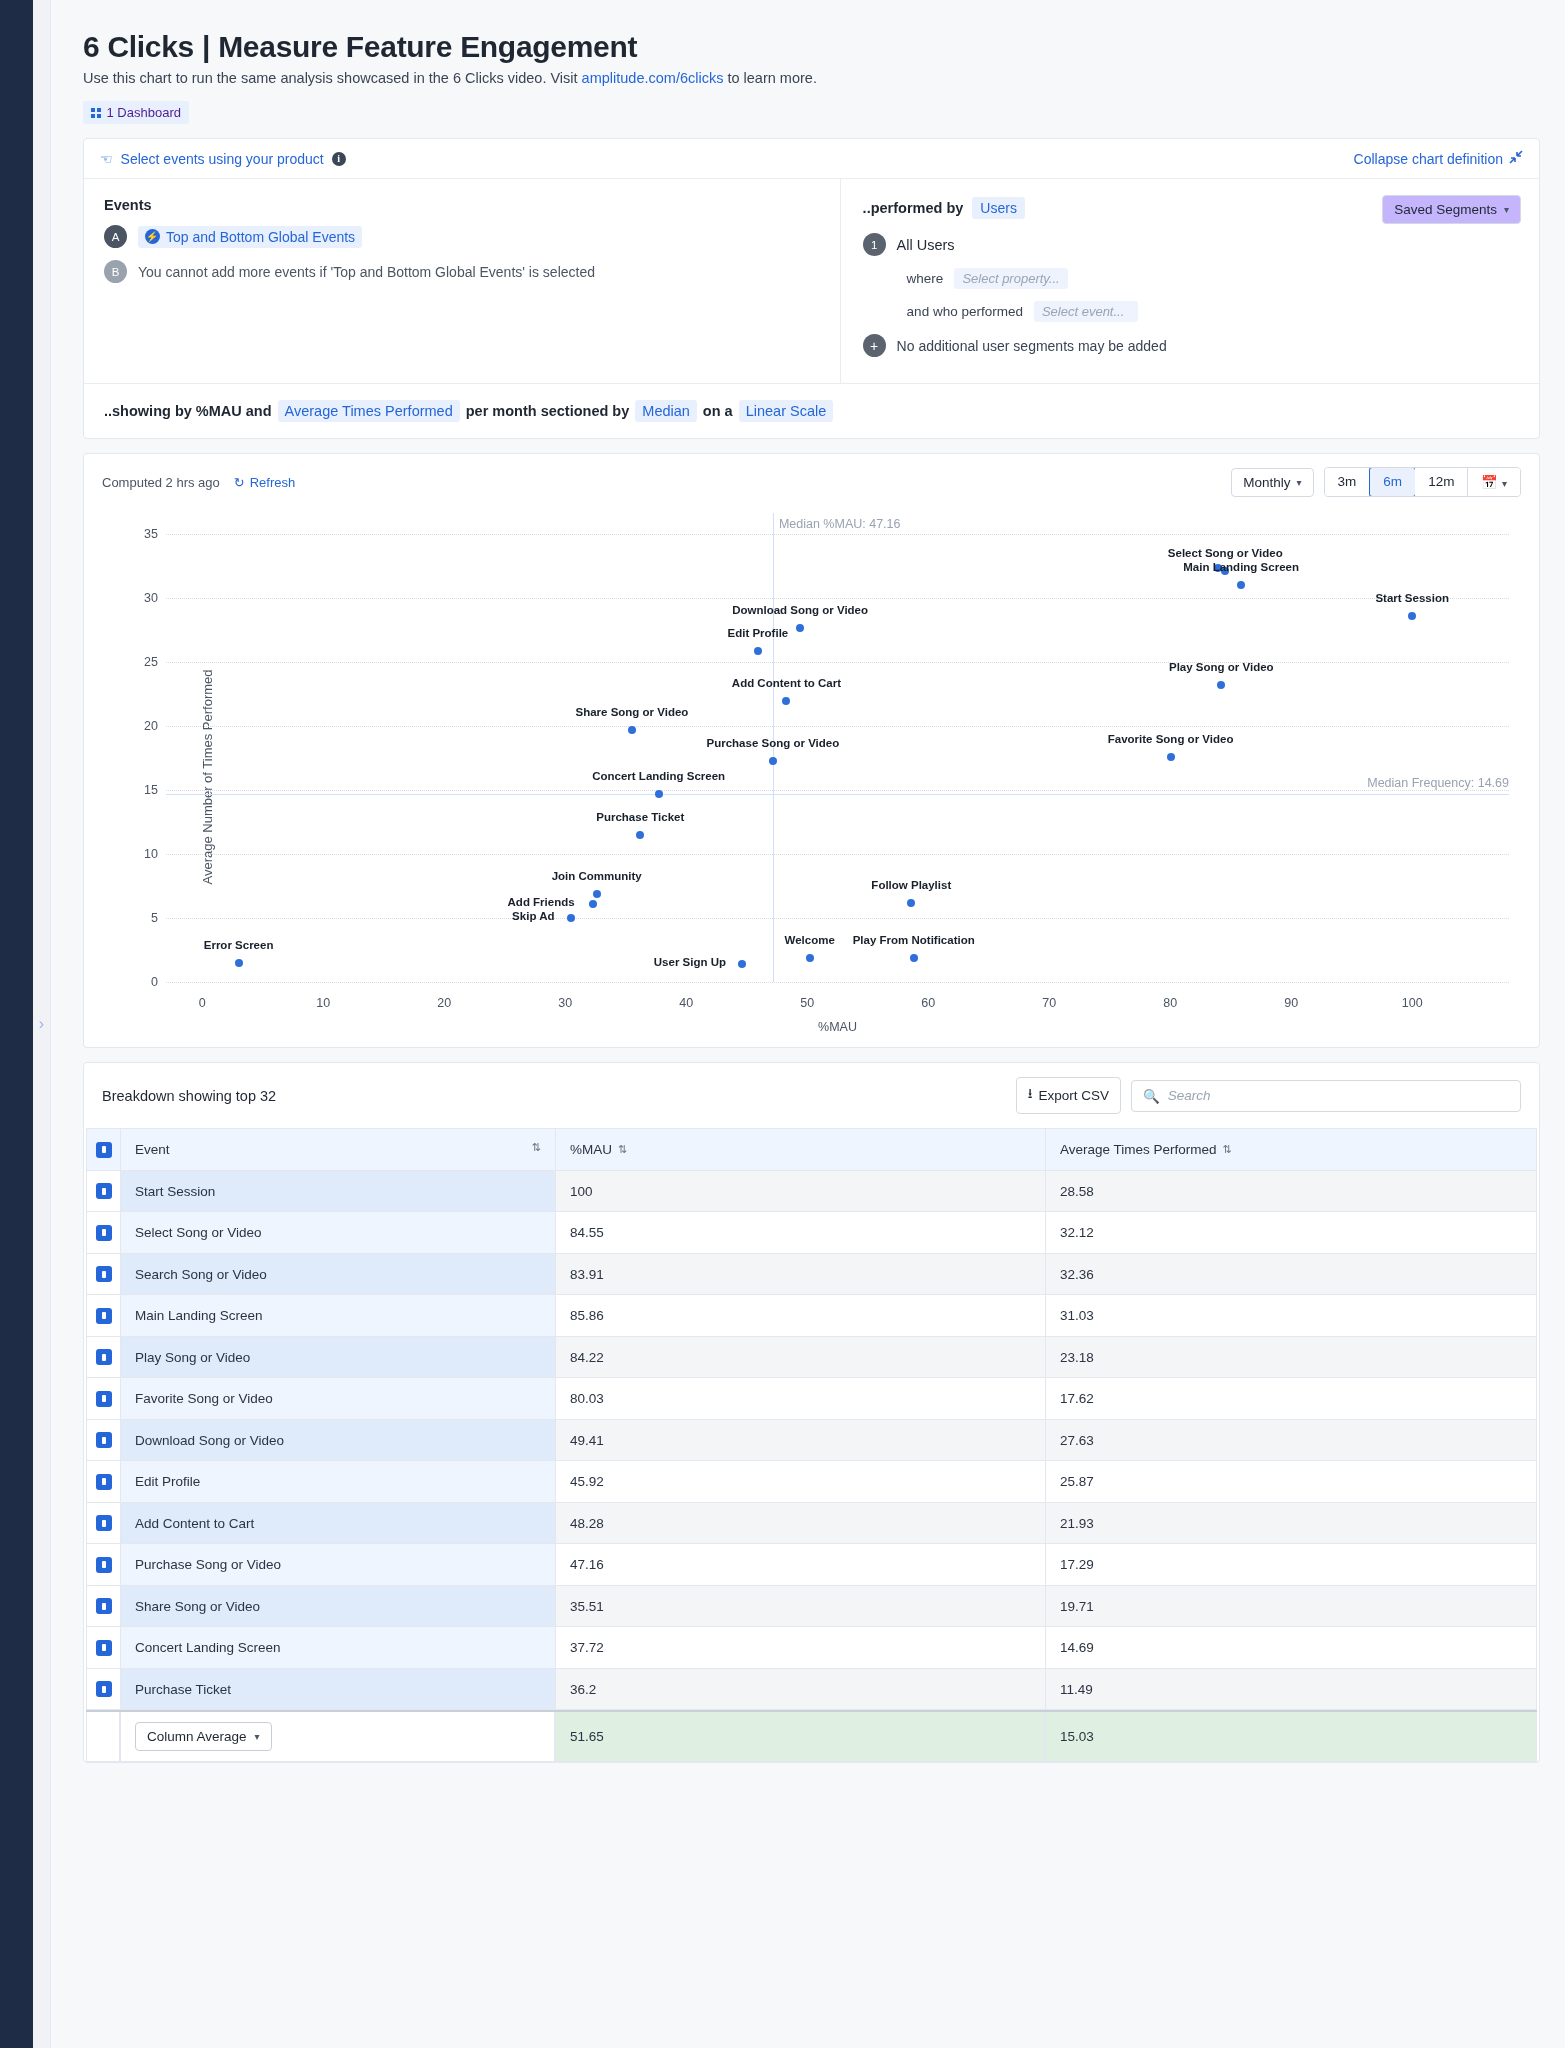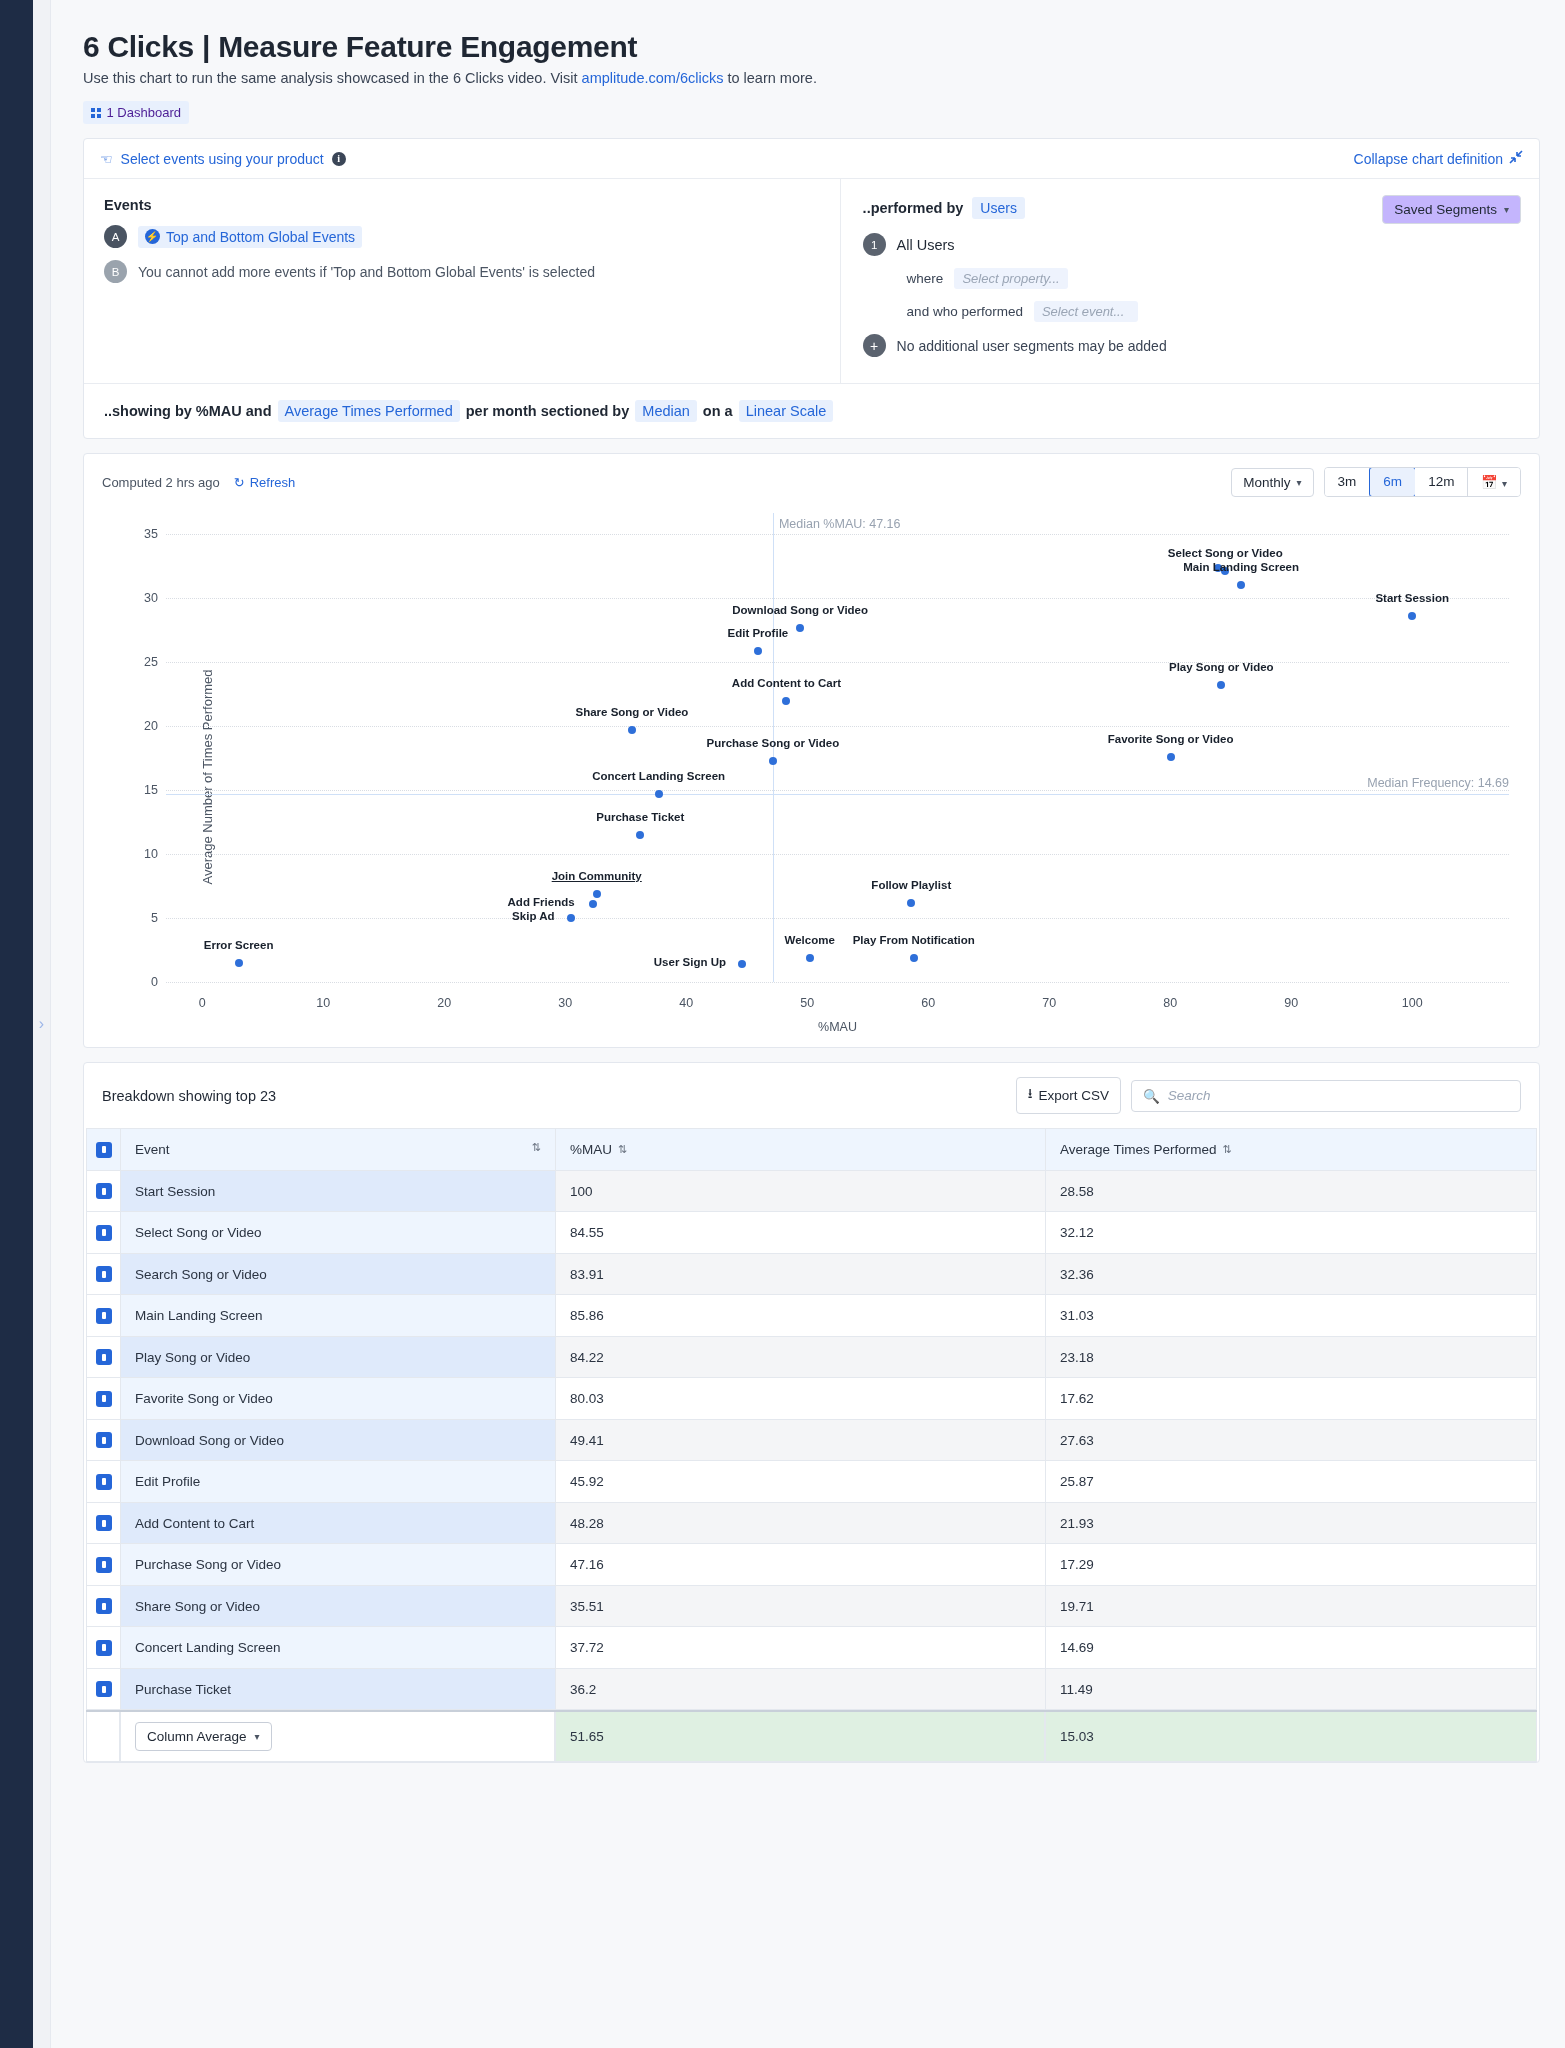--- a/index.html
+++ b/index.html
@@ -380,21 +380,21 @@
               <div class="ptlbl" style="left: calc(46.1982% + 0px); top: calc(39.0833% - 12px);">Add Content to Cart</div>
               <div class="pt" title="Purchase Song or Video" style="left: 45.1892%; top: 51.9722%;"></div>
               <div class="ptlbl" style="left: calc(45.1892% + 0px); top: calc(51.9722% - 12px);">Purchase Song or Video</div>
               <div class="pt" title="Share Song or Video" style="left: 34.6937%; top: 45.25%;"></div>
               <div class="ptlbl" style="left: calc(34.6937% + 0px); top: calc(45.25% - 12px);">Share Song or Video</div>
               <div class="pt" title="Concert Landing Screen" style="left: 36.6847%; top: 59.1944%;"></div>
               <div class="ptlbl" style="left: calc(36.6847% + 0px); top: calc(59.1944% - 12px);">Concert Landing Screen</div>
               <div class="pt" title="Purchase Ticket" style="left: 35.3153%; top: 68.0833%;"></div>
               <div class="ptlbl" style="left: calc(35.3153% + 0px); top: calc(68.0833% - 12px);">Purchase Ticket</div>
               <div class="pt" title="Join Community" style="left: 32.0721%; top: 80.8333%;"></div>
-              <div class="ptlbl" style="left: calc(32.0721% + 0px); top: calc(80.8333% - 12px); text-decoration: underline;">Join Community</div>
+              <div class="ptlbl" style="left: calc(32.0721% + 0px); top: calc(80.8333% - 12px);">Join Community</div>
               <div class="pt" title="Add Friends" style="left: 31.8018%; top: 83.0556%;"></div>
               <div class="ptlbl" style="left: calc(31.8018% - 52px); top: calc(83.0556% + 4px);">Add Friends</div>
               <div class="pt" title="Skip Ad" style="left: 30.1802%; top: 86.1111%;"></div>
               <div class="ptlbl" style="left: calc(30.1802% - 38px); top: calc(86.1111% + 4px);">Skip Ad</div>
               <div class="pt" title="Follow Playlist" style="left: 55.4955%; top: 82.7778%;"></div>
               <div class="ptlbl" style="left: calc(55.4955% + 0px); top: calc(82.7778% - 12px);">Follow Playlist</div>
               <div class="pt" title="Error Screen" style="left: 5.40541%; top: 95.8333%;"></div>
               <div class="ptlbl" style="left: calc(5.40541% + 0px); top: calc(95.8333% - 12px);">Error Screen</div>
               <div class="pt" title="User Sign Up" style="left: 42.8829%; top: 96.1111%;"></div>
               <div class="ptlbl" style="left: calc(42.8829% - 52px); top: calc(96.1111% + 4px);">User Sign Up</div>
@@ -402,21 +402,21 @@
               <div class="ptlbl" style="left: calc(47.9279% + 0px); top: calc(94.7222% - 12px);">Welcome</div>
               <div class="pt" title="Play From Notification" style="left: 55.6757%; top: 94.7222%;"></div>
               <div class="ptlbl" style="left: calc(55.6757% + 0px); top: calc(94.7222% - 12px);">Play From Notification</div>
             </div>
         </div>
       </div>
 
       
       <div class="card">
         <div class="tblhead">
-          <div class="tbl-title">Breakdown showing top 23</div>
+          <div class="tbl-title">Breakdown showing top 32</div>
           <div class="tbl-actions">
             <div class="btn">
               <span>⭳</span>
               <span>Export CSV</span>
             </div>
             <div class="search">
               <span>🔍</span>
               <span class="ph">Search</span>
             </div>
           </div>

